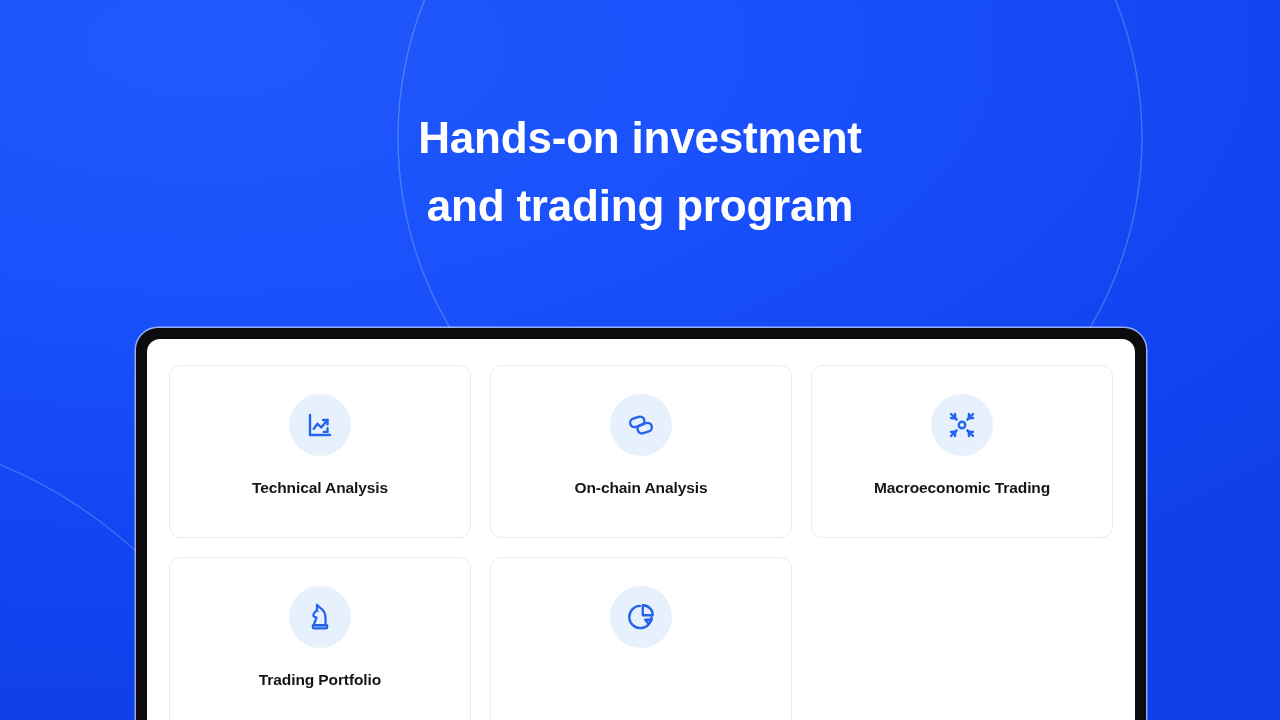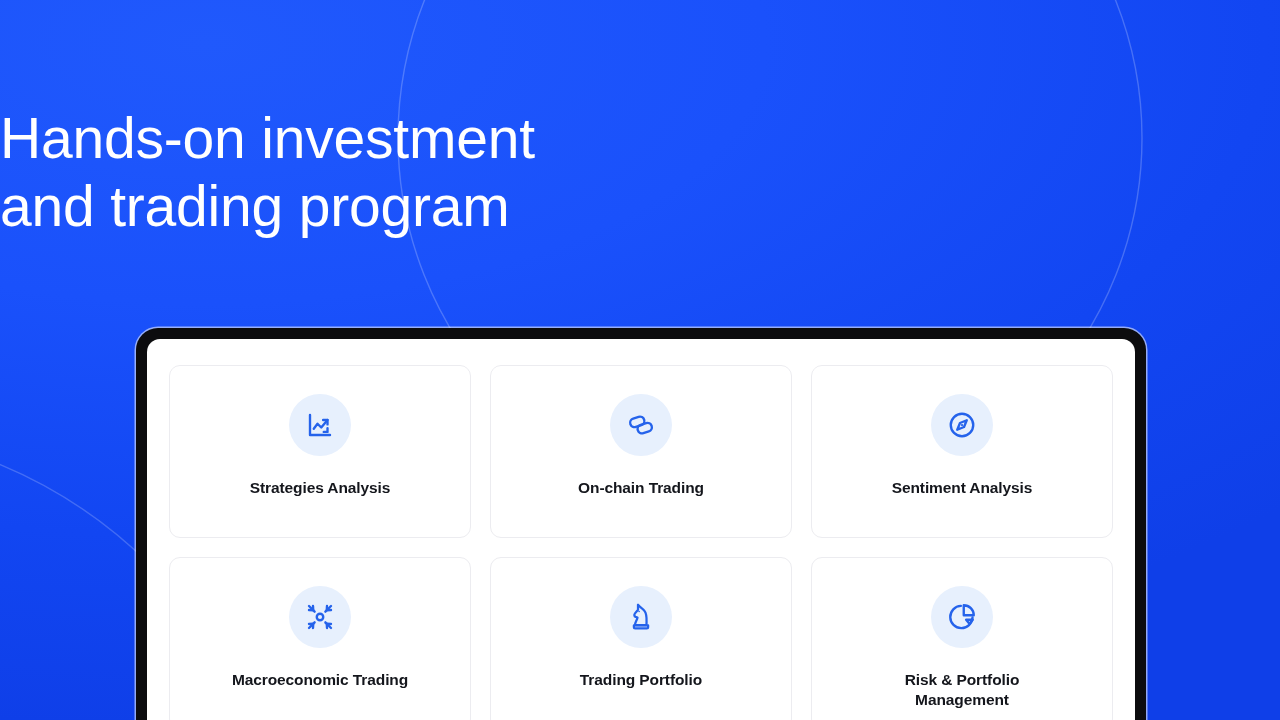--- a/index.html
+++ b/index.html
@@ -17,24 +17,25 @@
   }
   
   .bg-arcs {
     position:absolute; inset:0;
     pointer-events:none;
   }
   
   .hero {
     position:absolute;
     top:104px; left:0; right:0;
+    text-align:center;
     color:#ffffff;
-    font-size:57px;
+    font-size:44px;
     line-height:68px;
-    font-weight:400;
+    font-weight:700;
     letter-spacing:-0.2px;
     white-space:pre-line;
   }
   
   .device {
     position:absolute;
     left:136px; top:328px;
     width:1010px; height:400px;
     background:#0c0c0e;
     border-radius:22px 22px 0 0;
@@ -106,43 +107,33 @@
 
         <div class="card">
           <span class="icon-wrap">
             <svg width="30" height="30" viewBox="0 0 24 24" fill="none" stroke="#2563eb" stroke-width="1.9" stroke-linecap="round" stroke-linejoin="round">
               <path d="M4 4v16h16"></path>
               <polyline points="7,15 10,11 13,14 18,8"></polyline>
               <polyline points="14.5,8 18,8 18,11.5"></polyline>
               <polyline points="18,14.5 18,17.5 15,17.5"></polyline>
             </svg>
           </span>
-          <div class="card-label">Strategies Analysis</div>
+          <div class="card-label">Technical Analysis</div>
         </div>
 
         <div class="card">
           <span class="icon-wrap">
             <svg width="30" height="30" viewBox="0 0 24 24" fill="none" stroke="#2563eb" stroke-width="1.9" stroke-linecap="round" stroke-linejoin="round">
               <rect x="3.2" y="6" width="11.6" height="7" rx="3.5" transform="rotate(-18 9 9.5)"></rect>
               <rect x="9.2" y="11" width="11.6" height="7" rx="3.5" transform="rotate(-18 15 14.5)"></rect>
             </svg>
           </span>
-          <div class="card-label">On-chain Trading</div>
+          <div class="card-label">On-chain Analysis</div>
         </div>
 
-        <div class="card">
-          <span class="icon-wrap">
-            <svg width="30" height="30" viewBox="0 0 24 24" fill="none" stroke="#2563eb" stroke-width="1.9" stroke-linecap="round" stroke-linejoin="round">
-              <circle cx="12" cy="12" r="9"></circle>
-              <path d="M15.8 8.2 13.6 13.6 8.2 15.8 10.4 10.4z"></path>
-              <circle cx="12" cy="12" r="0.9" fill="#2563eb" stroke="none"></circle>
-            </svg>
-          </span>
-          <div class="card-label">Sentiment Analysis</div>
-        </div>
 
         <div class="card">
           <span class="icon-wrap">
             <svg width="30" height="30" viewBox="0 0 24 24" fill="none" stroke="#2563eb" stroke-width="1.9" stroke-linecap="round" stroke-linejoin="round">
               <circle cx="12" cy="12" r="2.6"></circle>
               <line x1="3.2" y1="3.2" x2="7.7" y2="7.7"></line>
               <polyline points="3.4,6.6 3.2,3.2 6.6,3.4" transform="rotate(180 4.9 4.9)"></polyline>
               <line x1="20.8" y1="3.2" x2="16.3" y2="7.7"></line>
               <polyline points="17.4,3.4 20.8,3.2 20.6,6.6" transform="rotate(180 19.1 4.9)"></polyline>
               <line x1="3.2" y1="20.8" x2="7.7" y2="16.3"></line>
@@ -166,20 +157,18 @@
         </div>
 
         <div class="card">
           <span class="icon-wrap">
             <svg width="30" height="30" viewBox="0 0 24 24" fill="none" stroke="#2563eb" stroke-width="1.9" stroke-linecap="round" stroke-linejoin="round">
               <path d="M11.1 3.1a8.9 8.9 0 1 0 9.3 9.3"></path>
               <path d="M13.4 2.6v8h8a8 8 0 0 0-8-8z"></path>
               <path d="M15.3 14.2h5.3l-2.65 3.2z"></path>
             </svg>
           </span>
-          <div class="card-label">Risk &amp; Portfolio
-Management</div>
         </div>
 
       </div>
     </div>
   </div>
 </div>
 
 </body></html>

